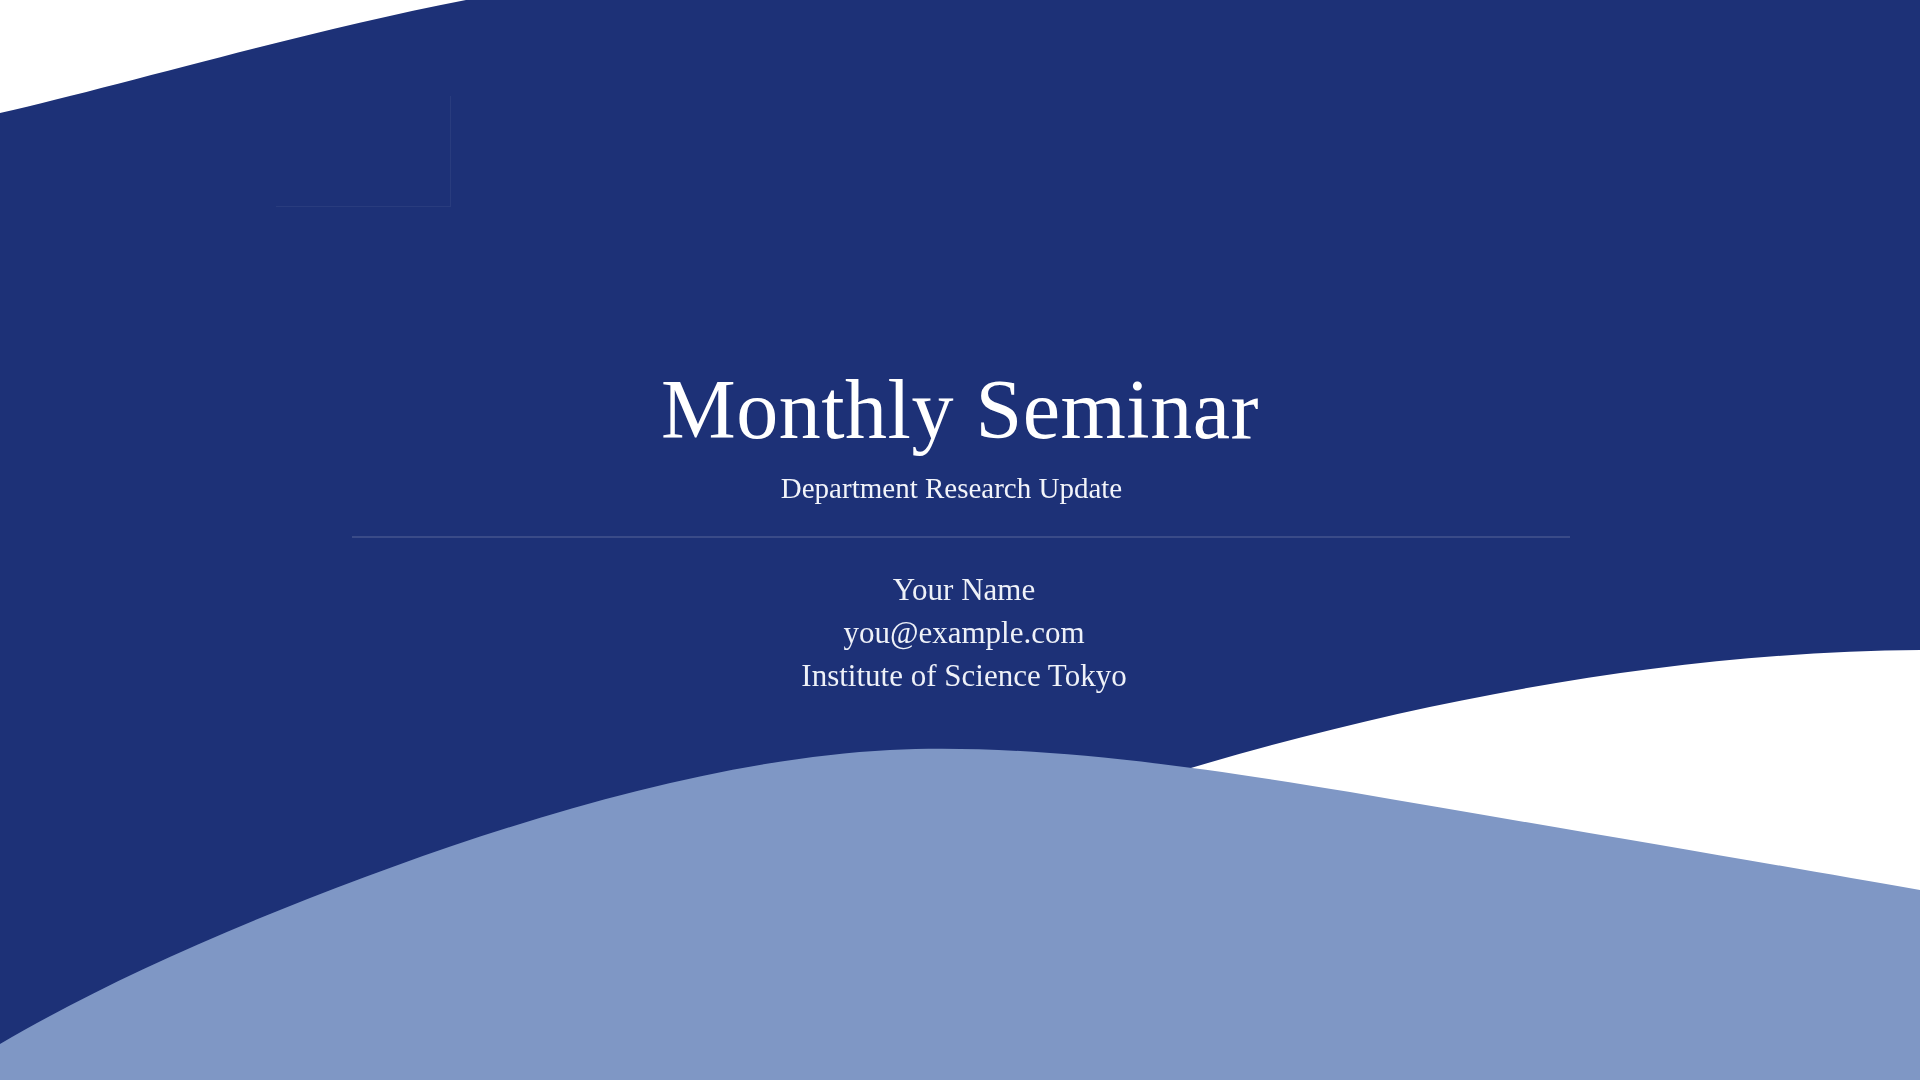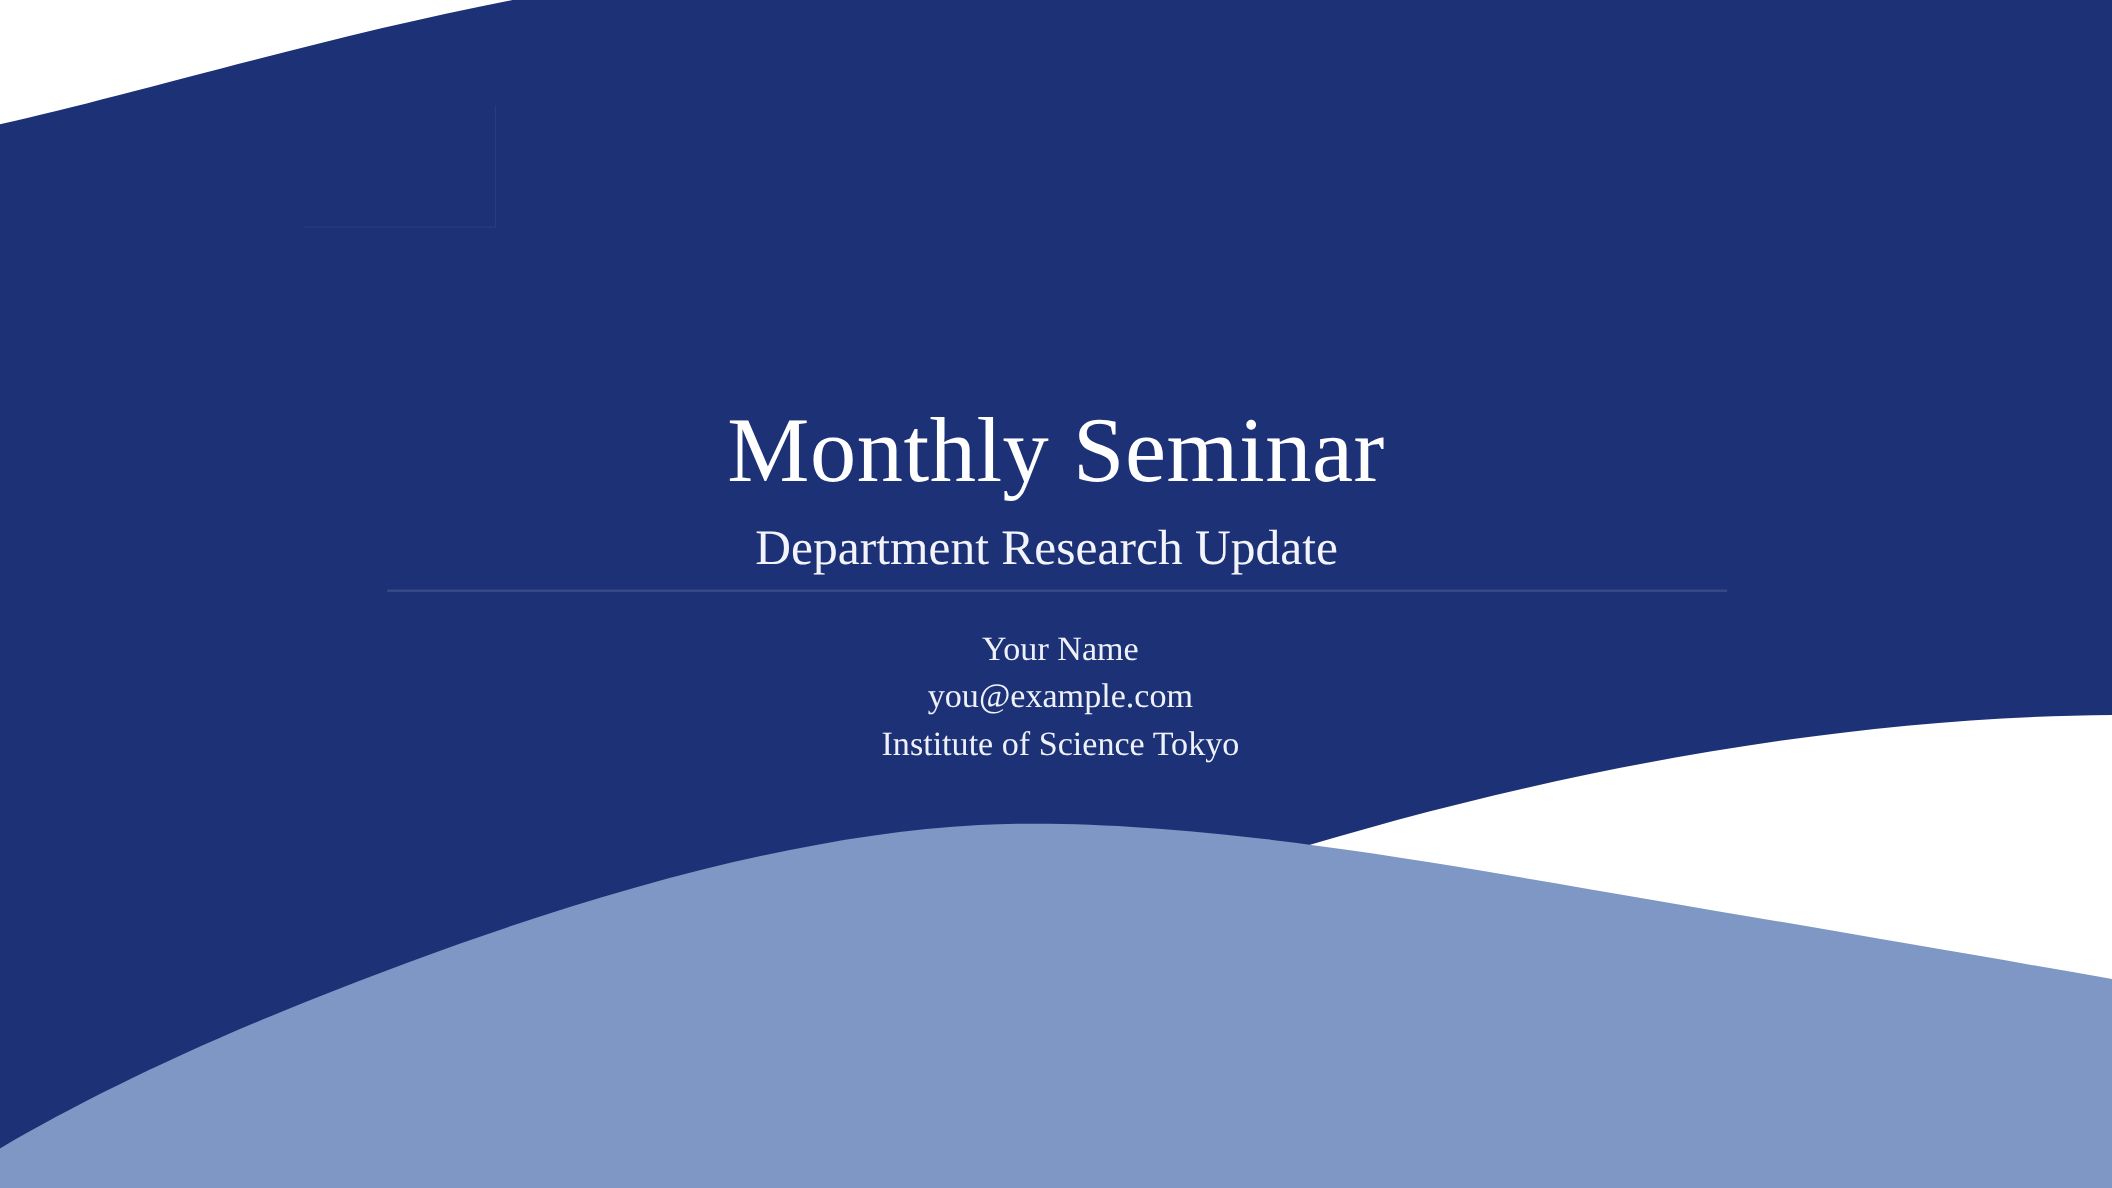--- a/index.html
+++ b/index.html
@@ -54,21 +54,21 @@
     font-size: 84px;
     line-height: 1.04;
     font-weight: normal;
     letter-spacing: 0.5px;
     margin: 0;
     padding: 0;
   }
 
   #slide-subtitle {
     color: #f2f4fa;
-    font-size: 45px;
+    font-size: 29px;
     line-height: 1.2;
     font-weight: normal;
     margin: 0;
     padding: 18px 17px 0 0;
   }
 
   #title-rule {
     position: absolute;
     left: 352px;
     top: 536px;

